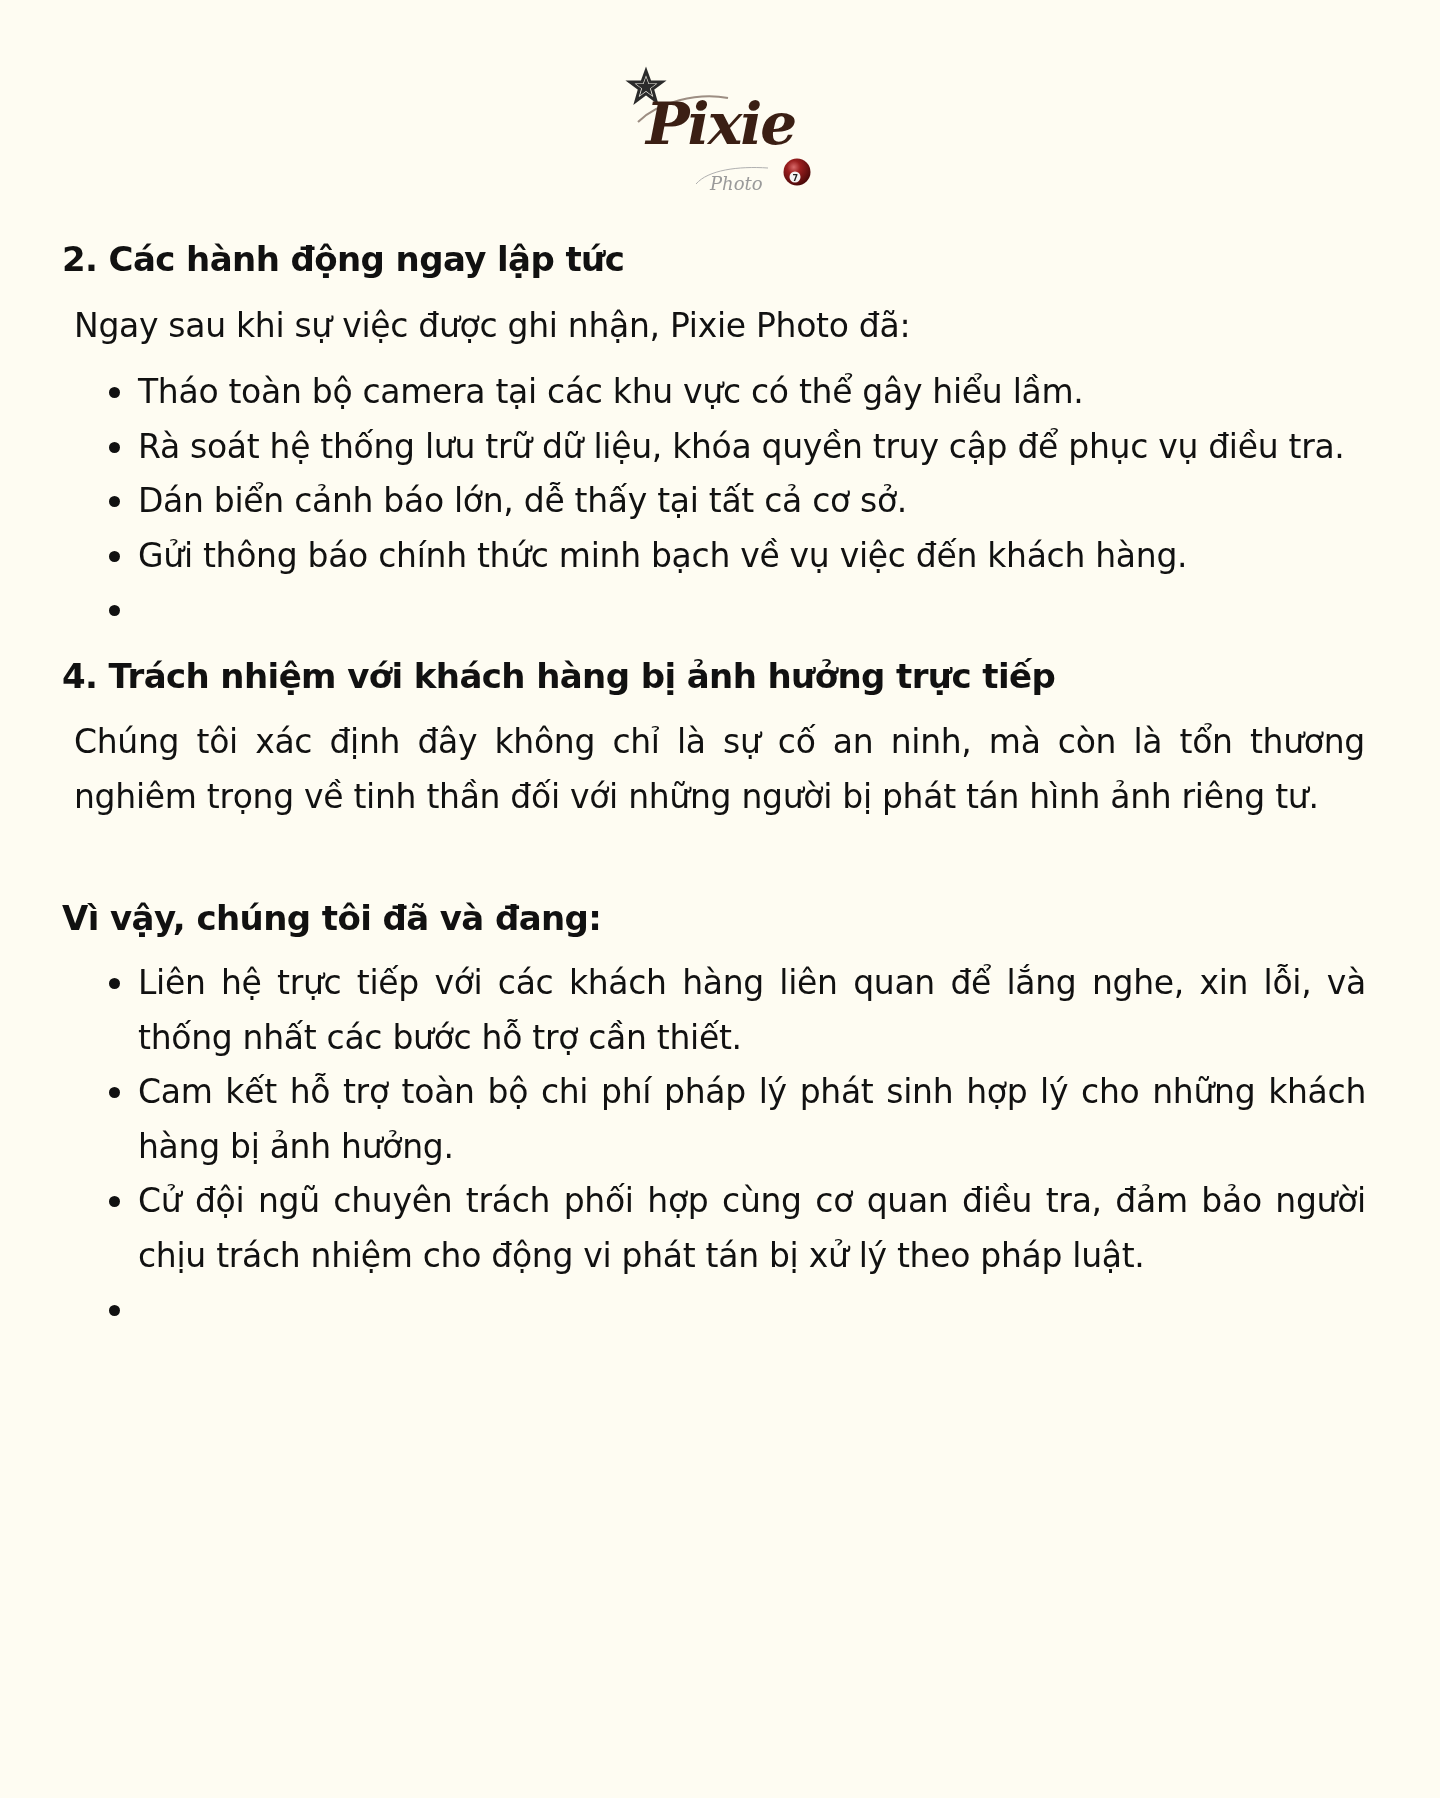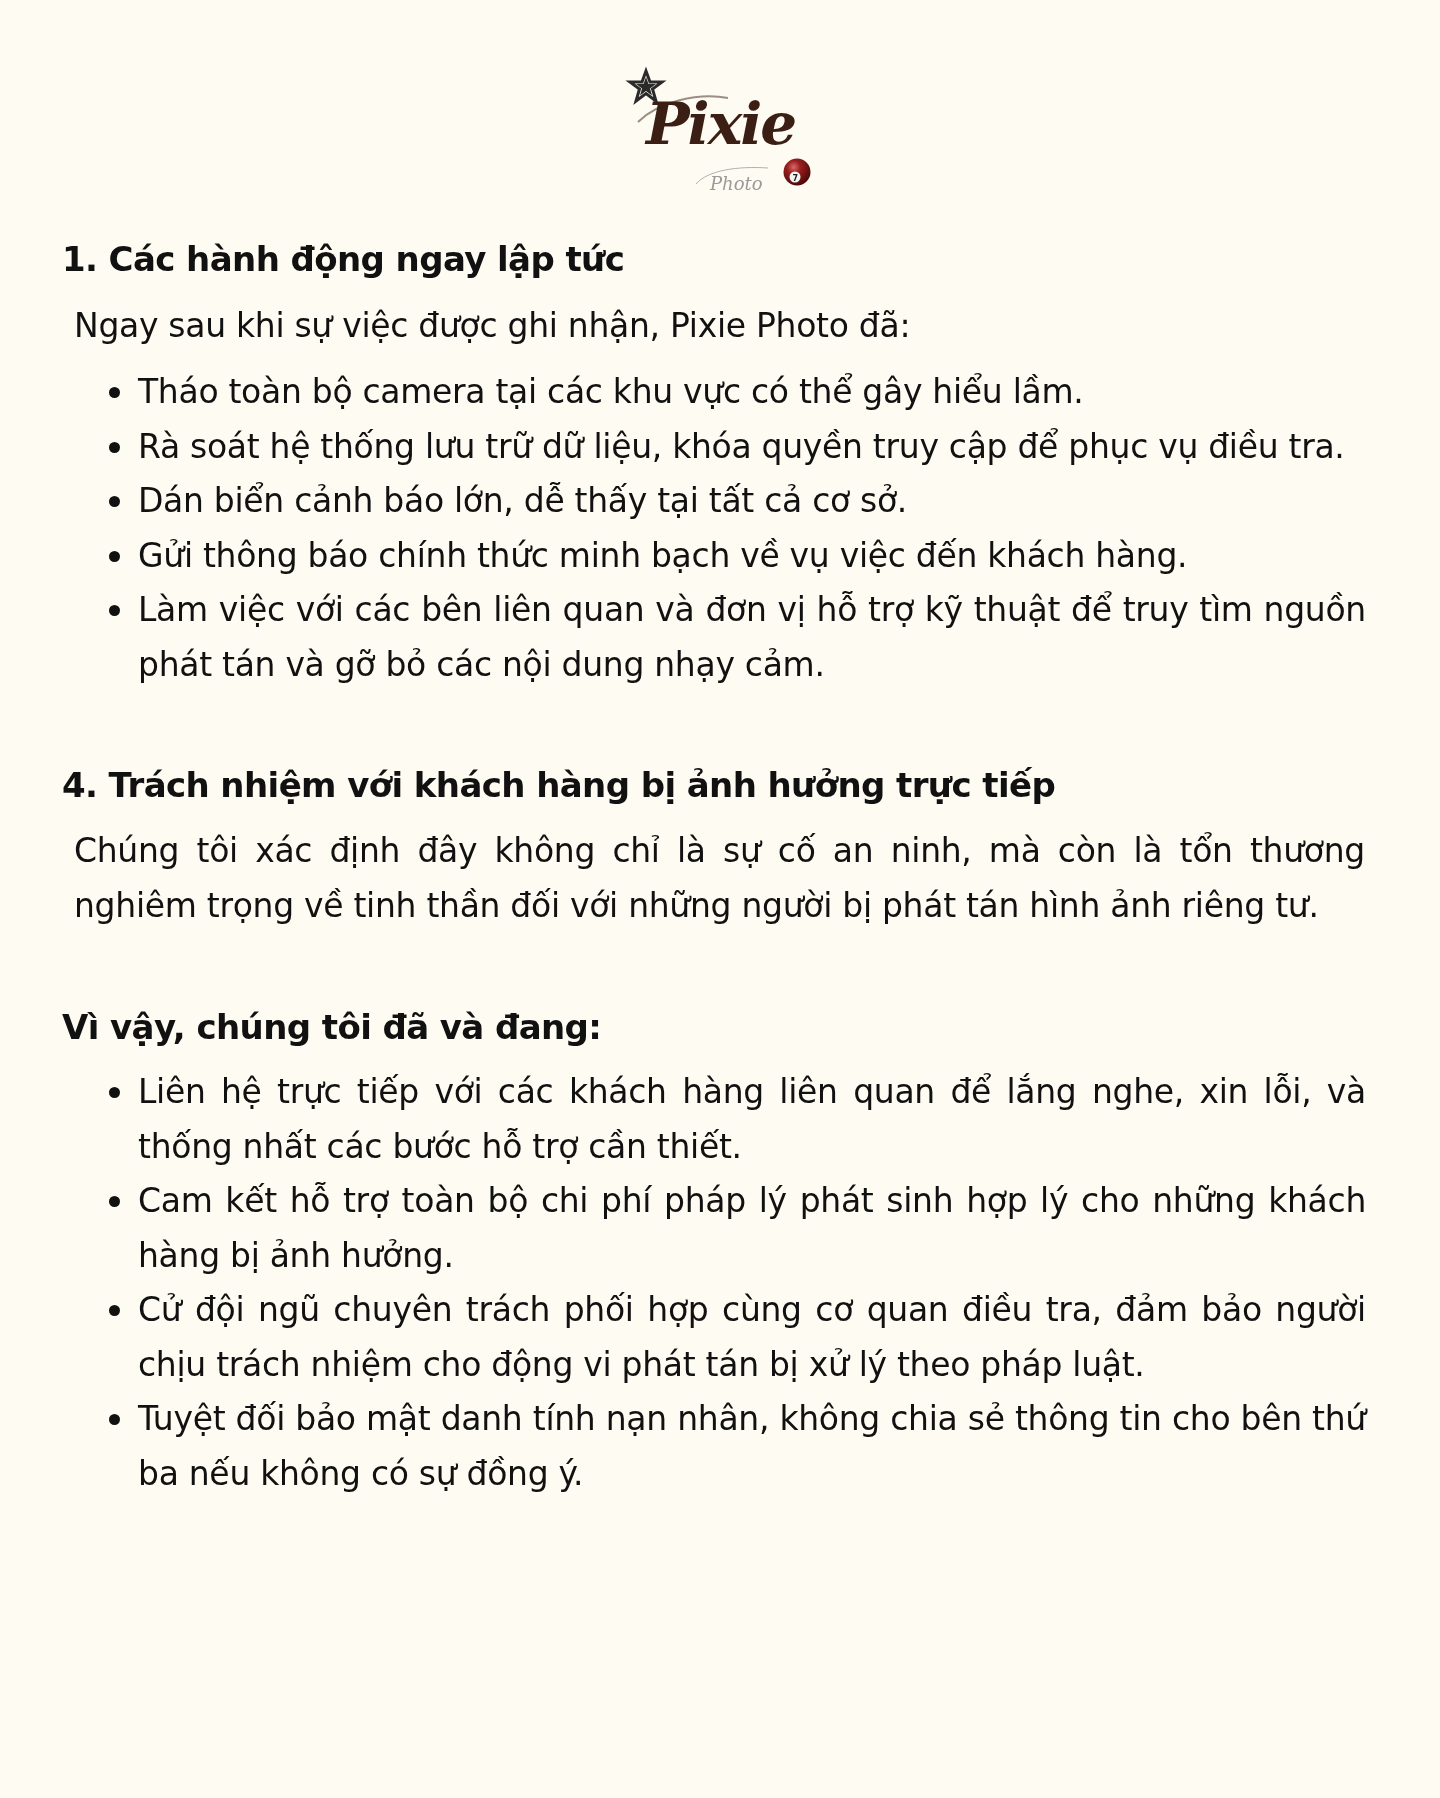--- a/index.html
+++ b/index.html
@@ -92,43 +92,43 @@
       <circle cx="179" cy="110" r="13.5" fill="url(#ballg)"></circle>
       <circle cx="177" cy="115" r="5.5" fill="#f4f4f4"></circle>
       <text x="174.6" y="118.5" font-family="'DejaVu Sans', sans-serif" font-weight="bold" font-size="8" fill="#222">7</text>
     </g>
   </svg>
 </div>
 
 <div class="content">
 
   <section>
-    <h2 class="h">1. Các hành động ngay lập tức</h2>
+    <h2 class="h">2. Các hành động ngay lập tức</h2>
     <p>Ngay sau khi sự việc được ghi nhận, Pixie Photo đã:</p>
     <ul>
       <li><span class="bullet"></span><span>Tháo toàn bộ camera tại các khu vực có thể gây hiểu lầm.</span></li>
       <li><span class="bullet"></span><span>Rà soát hệ thống lưu trữ dữ liệu, khóa quyền truy cập để phục vụ điều tra.</span></li>
       <li><span class="bullet"></span><span>Dán biển cảnh báo lớn, dễ thấy tại tất cả cơ sở.</span></li>
       <li><span class="bullet"></span><span>Gửi thông báo chính thức minh bạch về vụ việc đến khách hàng.</span></li>
-      <li><span class="bullet"></span><span>Làm việc với các bên liên quan và đơn vị hỗ trợ kỹ thuật để truy tìm nguồn phát tán và gỡ bỏ các nội dung nhạy cảm.</span></li>
+      <li><span class="bullet"></span></li>
     </ul>
   </section>
 
   <div class="gap"></div>
 
   <section>
     <h2 class="h">4. Trách nhiệm với khách hàng bị ảnh hưởng trực tiếp</h2>
     <p>Chúng tôi xác định đây không chỉ là sự cố an ninh, mà còn là tổn thương nghiêm trọng về tinh thần đối với những người bị phát tán hình ảnh riêng tư.</p>
   </section>
 
   <div class="gap"></div>
 
   <section>
     <h3 class="h">Vì vậy, chúng tôi đã và đang:</h3>
     <ul>
       <li><span class="bullet"></span><span>Liên hệ trực tiếp với các khách hàng liên quan để lắng nghe, xin lỗi, và thống nhất các bước hỗ trợ cần thiết.</span></li>
       <li><span class="bullet"></span><span>Cam kết hỗ trợ toàn bộ chi phí pháp lý phát sinh hợp lý cho những khách hàng bị ảnh hưởng.</span></li>
       <li><span class="bullet"></span><span>Cử đội ngũ chuyên trách phối hợp cùng cơ quan điều tra, đảm bảo người chịu trách nhiệm cho động vi phát tán bị xử lý theo pháp luật.</span></li>
-      <li><span class="bullet"></span><span>Tuyệt đối bảo mật danh tính nạn nhân, không chia sẻ thông tin cho bên thứ ba nếu không có sự đồng ý.</span></li>
+      <li><span class="bullet"></span></li>
     </ul>
   </section>
 
 </div>
 
 </body></html>

